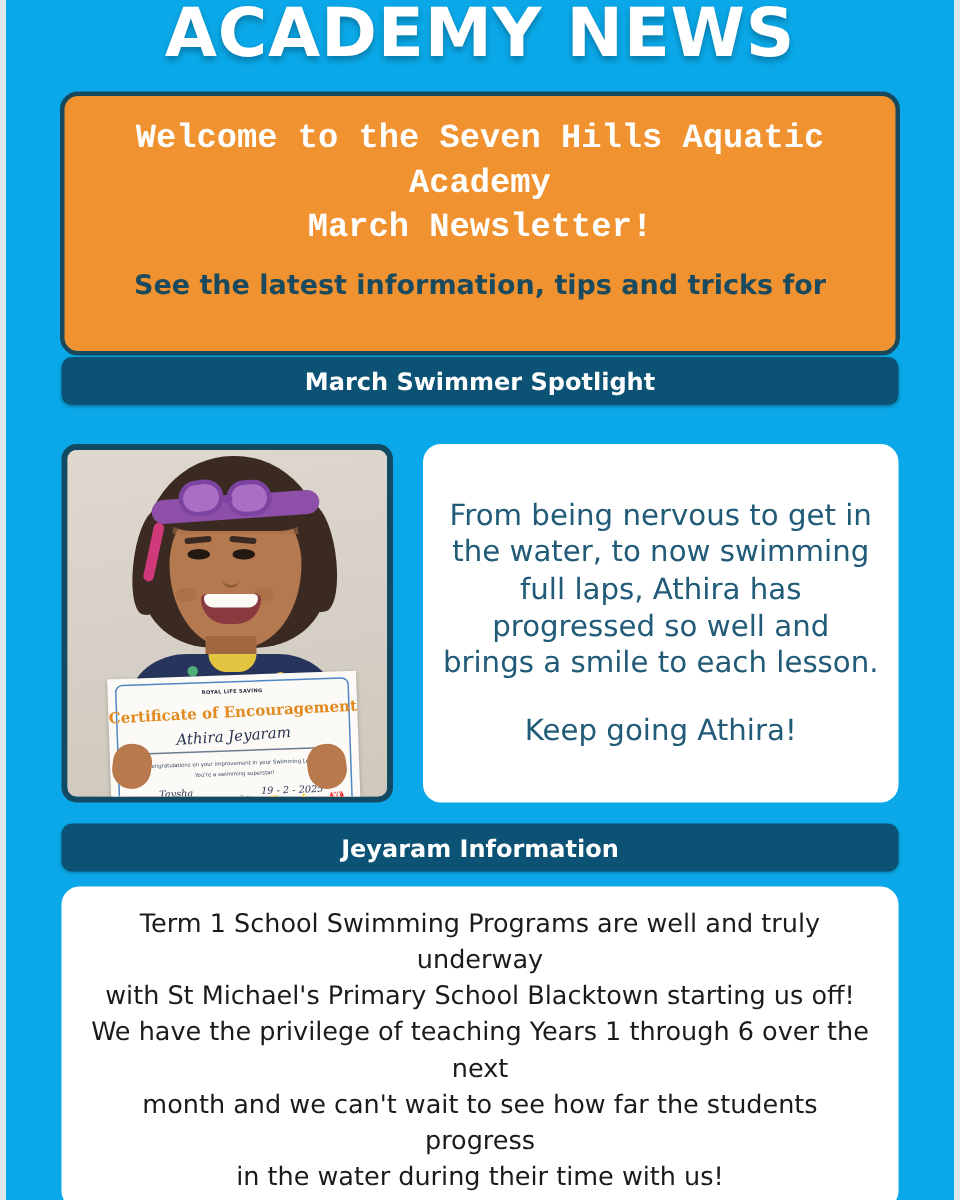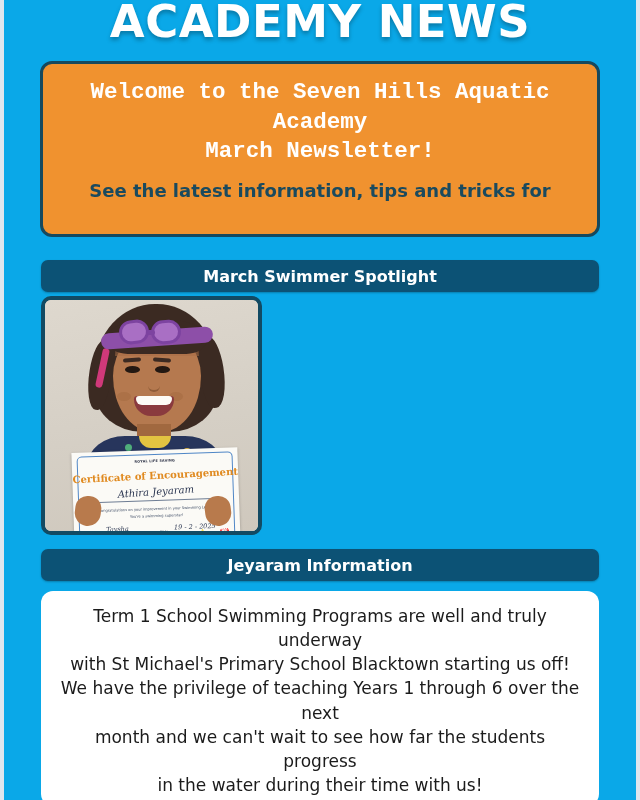--- a/index.html
+++ b/index.html
@@ -100,21 +100,21 @@
     justify-content: center;
     box-shadow: 0 1px 2px rgba(0,0,0,0.25);
   }
   .section-bar-label {
     font-family: "DejaVu Sans", sans-serif;
     font-weight: bold;
     font-size: 16px;
     color: #ffffff;
     white-space: nowrap;
   }
-  #bar-spotlight { top: 260px; }
+  #bar-spotlight { top: 238px; }
   #bar-bookings  { top: 549px; }
 
   
   .photo-frame {
     position: absolute;
     left: 41px;
     top: 296px;
     width: 221px;
     height: 239px;
     box-sizing: border-box;
@@ -531,20 +531,30 @@
         <span class="sticker" style="left:100px;">🐠</span>
         <span class="sticker" style="left:122px;">⭐</span>
         <span class="sticker" style="left:144px;">🦞</span>
       </div>
 
       <div class="hand l"></div>
       <div class="hand r"></div>
     </div>
   </div>
 
+  <div class="spotlight-card">
+    <p class="spotlight-body">
+      <span>From being nervous to get in</span><br>
+      <span>the water, to now swimming</span><br>
+      <span>full laps, Athira has</span><br>
+      <span>progressed so well and</span><br>
+      <span>brings a smile to each lesson.</span>
+    </p>
+    <p class="spotlight-cheer">Keep going Athira!</p>
+  </div>
 
   <div class="section-bar" id="bar-bookings">
     <span class="section-bar-label">Jeyaram Information</span>
   </div>
 
   <div class="bookings-card">
     <p class="bookings-para">
       <span>Term 1 School Swimming Programs are well and truly underway</span><br>
       <span>with St Michael's Primary School Blacktown starting us off!</span><br>
       <span>We have the privilege of teaching Years 1 through 6 over the next</span><br>

